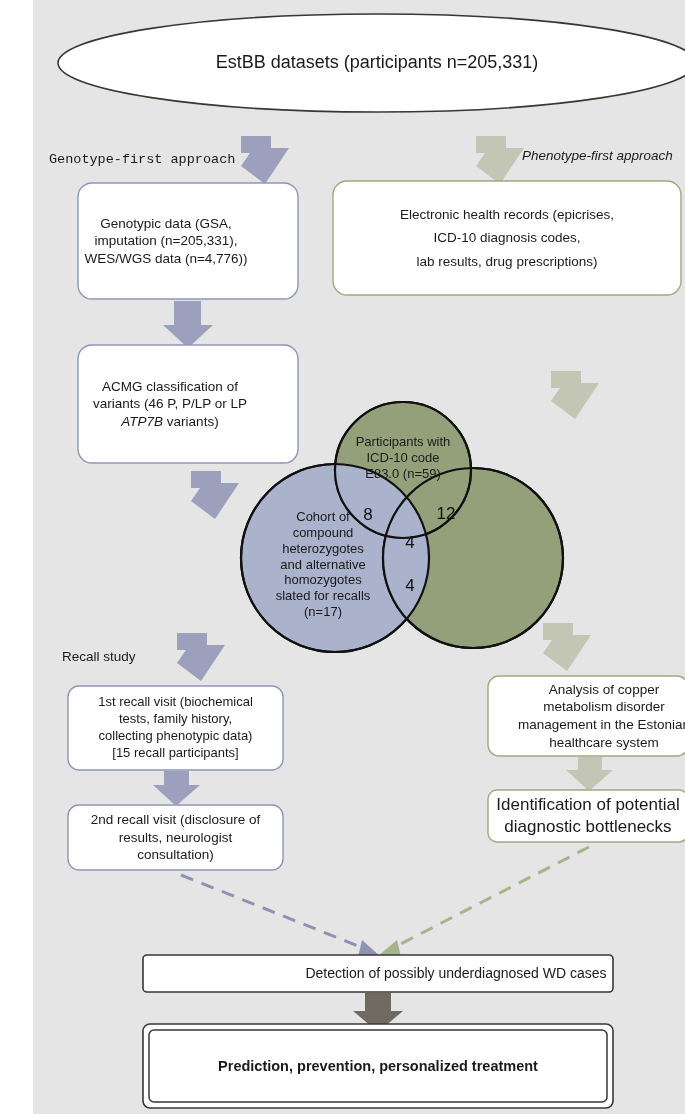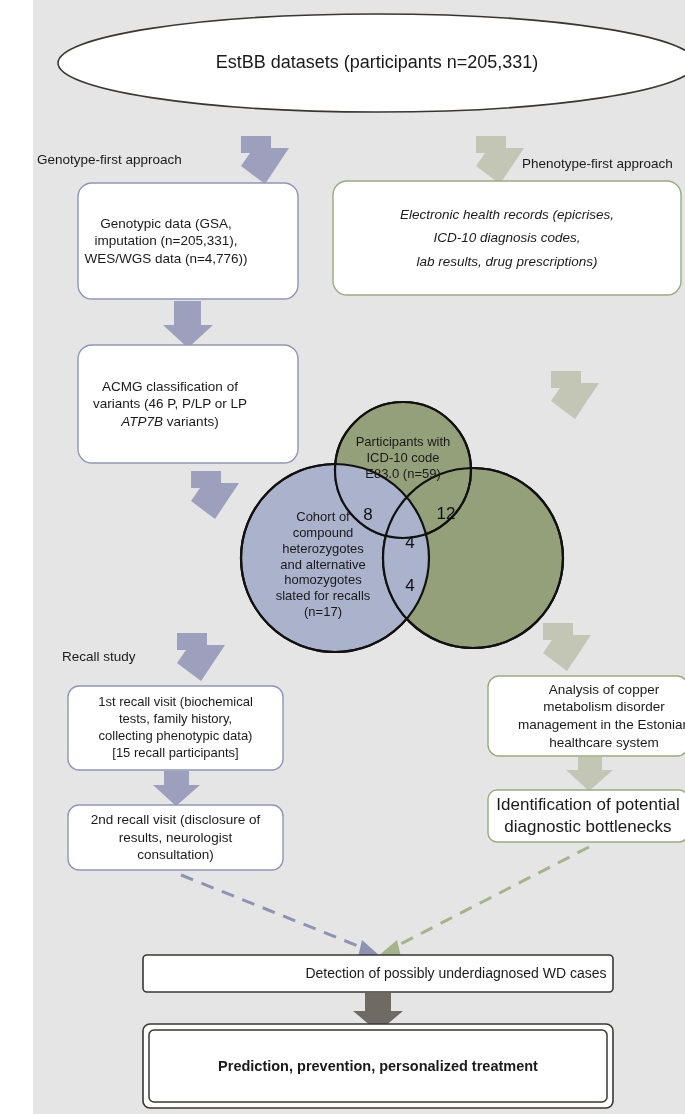--- a/index.html
+++ b/index.html
@@ -170,29 +170,29 @@
     <g>
       <path d="M 332,993 L 358,993 L 358,1011 L 370,1011 L 345,1032 L 320,1011 L 332,1011 Z" fill="#6f6a62"></path>
     </g>
 
     <rect x="110" y="1024" width="470" height="84" rx="7" ry="7" fill="#ffffff" stroke="#3a3632" stroke-width="1.6"></rect>
     <rect x="116" y="1030" width="458" height="72" rx="5" ry="5" fill="#ffffff" stroke="#3a3632" stroke-width="1.5"></rect>
   </svg>
 
   <div class="node-text" style="left:25px; top:14px; width:638px; height:98px; font-size:18px;">EstBB datasets (participants n=205,331)</div>
 
-  <div class="free-label" style="left:4px; top:152px;">Genotype-first approach</div>
-  <div class="free-label" style="left:489px; top:156px;">Phenotype-first approach</div>
+  <div class="free-label" style="left:16px; top:152px;font-family:Liberation Mono, monospace;">Genotype-first approach</div>
+  <div class="free-label" style="left:489px; top:148px;font-style:italic;">Phenotype-first approach</div>
   <div class="free-label" style="left:29px; top:649px;">Recall study</div>
 
   <div class="node-text" style="left:45px; top:183px; width:176px; height:116px; font-size:13.5px;">Genotypic data (GSA,
 imputation (n=205,331),
 WES/WGS data (n=4,776))</div>
 
-  <div class="node-text" style="left:300px; top:181px; width:348px; height:114px; font-size:13.5px; line-height:1.75;font-style:italic;">Electronic health records (epicrises,
+  <div class="node-text" style="left:300px; top:181px; width:348px; height:114px; font-size:13.5px; line-height:1.75;">Electronic health records (epicrises,
 ICD-10 diagnosis codes,
 lab results, drug prescriptions)</div>
 
   <div class="node-text" style="left:45px; top:345px; width:184px; height:118px; font-size:13.5px; flex-direction:column;">
     <span>ACMG classification of</span>
     <span>variants (46 P, P/LP or LP</span>
     <span><span class="ital">ATP7B</span><span> variants)</span></span>
   </div>
 
   <div class="venn-label" style="left:310px; top:434px; width:120px;">Participants with

